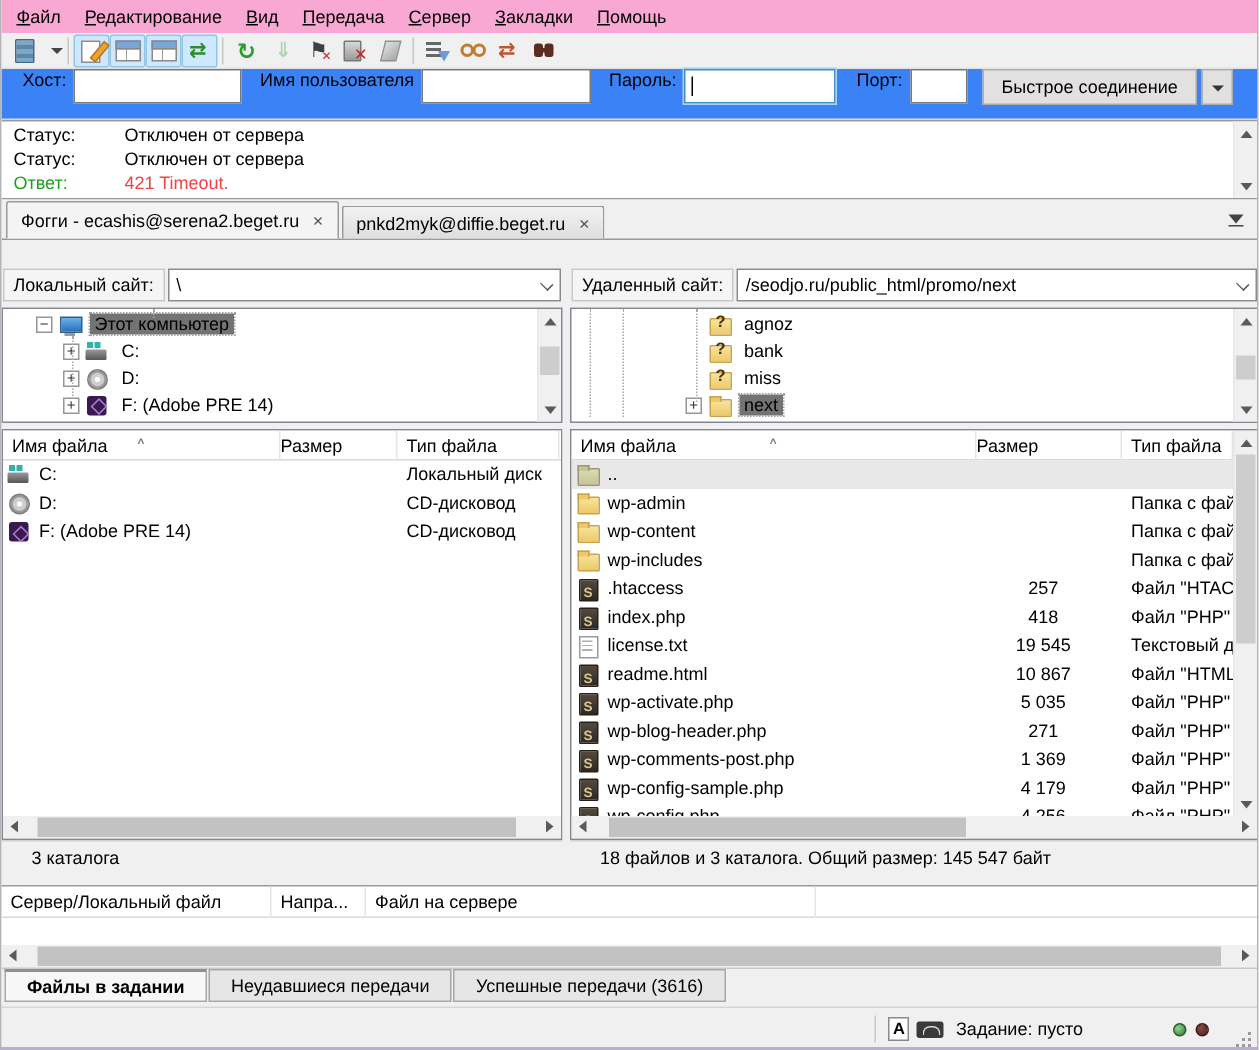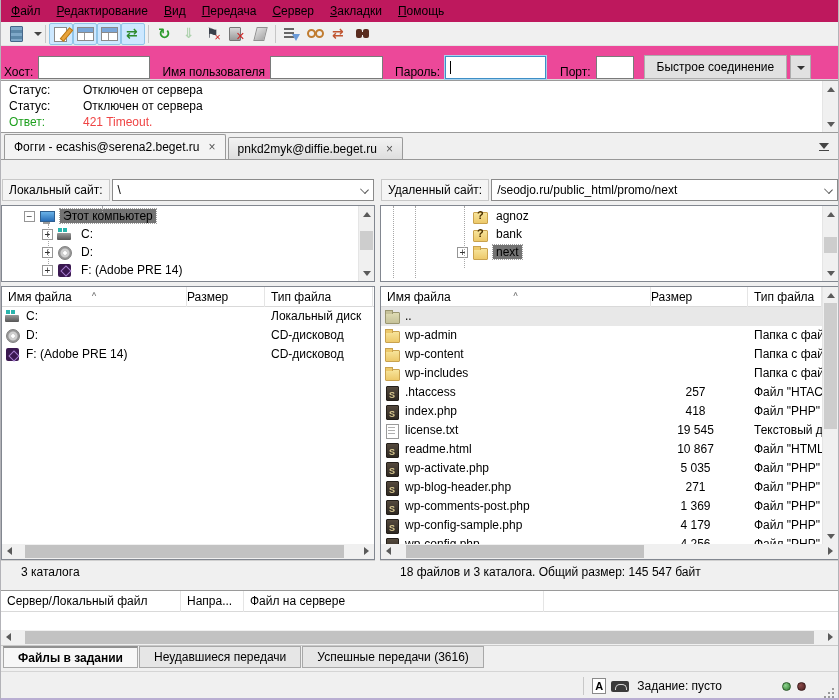--- a/index.html
+++ b/index.html
@@ -1,20 +1,20 @@
 <!DOCTYPE html>
 <html><head>
 <meta charset="utf-8">
 <style>
   * { margin:0; padding:0; box-sizing:border-box; }
   body { font-family:"Liberation Sans","DejaVu Sans",sans-serif; font-size:12px; color:#000; background:#dcdcdc; }
   .window { width:839px; height:700px; background:#f0f0f0; display:flex; flex-direction:column; border-left:1px solid #b3b3b8; border-right:1px solid #b3b3b8; border-bottom:2px solid #b9aed2; overflow:hidden; }
 
   
-  .menubar { height:22px; flex:none; display:flex; align-items:center; background:#be185d; padding-left:2px; }
+  .menubar { height:22px; flex:none; display:flex; align-items:center; background:#f9a8d4; padding-left:2px; }
   .menu-item { padding:0 8px; height:22px; line-height:22px; cursor:default; }
   .menu-item u { text-decoration:underline; }
 
   
   .toolbar { height:24px; flex:none; display:flex; align-items:center; background:#f0f0f0; padding-left:3px; border-bottom:1px solid #e2e2e2; }
   .tb-btn { width:24px; height:22px; display:flex; align-items:center; justify-content:center; border:1px solid transparent; border-radius:2px; position:relative; }
   .tb-btn.pressed { background:#cde8ff; border-color:#92c5e8; }
   .tb-btn.disabled { opacity:.45; }
   .tb-btn.narrow { width:14px; }
   .tb-sep { width:1px; height:18px; background:#c6c6c6; margin:0 3px; }
@@ -36,21 +36,21 @@
   .reconnect-icon::before { content:""; position:absolute; left:4px; top:2px; width:9px; height:12px; border:1px solid #909090; background:linear-gradient(135deg,#e0e0e0,#a8a8a8); transform:skewX(-14deg); }
   .filter-icon::before { content:""; position:absolute; left:2px; top:3px; width:10px; height:2px; background:#666; box-shadow:0 4px 0 #666,0 8px 0 #666; }
   .filter-icon::after { content:""; position:absolute; right:0; bottom:1px; border-left:4px solid transparent; border-right:4px solid transparent; border-top:7px solid #6a9ad8; }
   .directory-compare-icon::before { content:""; position:absolute; left:1px; top:4px; width:5px; height:5px; border:2px solid #c07c30; border-radius:50%; }
   .directory-compare-icon::after { content:""; position:absolute; left:9px; top:4px; width:5px; height:5px; border:2px solid #c07c30; border-radius:50%; }
   .sync-browsing-icon::before { content:"⇄"; position:absolute; left:2px; top:0; font-size:14px; font-weight:bold; color:#c05530; }
   .find-files-icon::before { content:""; position:absolute; left:2px; top:4px; width:6px; height:9px; border-radius:2px; background:#5a2d20; box-shadow:7px 0 0 #5a2d20; }
   .find-files-icon::after { content:""; position:absolute; left:7px; top:7px; width:3px; height:3px; background:#5a2d20; }
 
   
-  .quickbar { height:34px; flex:none; display:flex; align-items:flex-end; background:#ec4899; padding-left:3px; border-bottom:1px solid #d9d9d9; }
+  .quickbar { height:34px; flex:none; display:flex; align-items:flex-start; background:#3b82f6; padding-left:14px; border-bottom:1px solid #d9d9d9; }
   .qc-label { margin-right:5px; white-space:nowrap; }
   .qc-input { height:23px; border:1px solid #7a7a7a; background:#fff; font:inherit; padding:0 4px; }
   .qc-input.focused { border:1px solid #3f8fc6; outline:1px solid #a8d3ee; background-image:linear-gradient(#000,#000); background-repeat:no-repeat; background-size:1px 13px; background-position:4px 4px; }
   .qc-btn { height:24px; margin-left:10px; padding:0 12px; font:inherit; background:#e1e1e1; border:1px solid #adadad; }
   .qc-dd { width:21px; height:24px; margin-left:3px; background:#e1e1e1; border:1px solid #adadad; position:relative; }
   .qc-dd::after { content:""; position:absolute; left:6px; top:10px; border-left:4px solid transparent; border-right:4px solid transparent; border-top:4px solid #333; }
 
   
   .logpane { height:53px; flex:none; display:flex; background:#fff; border-top:1px solid #9a9a9a; border-bottom:1px solid #9a9a9a; }
   .logrows { flex:1; padding-top:1px; overflow:hidden; }
@@ -382,20 +382,26 @@
               <span class="exp-slot"></span>
               <span class="fi folder-question-icon"></span>
               <span class="tree-label">agnoz</span>
             </div>
             <div class="tree-row">
               <span class="tree-spacer" style="width: 76px;"></span>
               <span class="exp-slot"></span>
               <span class="fi folder-question-icon"></span>
               <span class="tree-label">bank</span>
             </div>
+            <div class="tree-row">
+              <span class="tree-spacer" style="width: 76px;"></span>
+              <span class="exp-slot"></span>
+              <span class="fi folder-question-icon"></span>
+              <span class="tree-label">miss</span>
+            </div>
             <div class="tree-row sel">
               <span class="tree-spacer" style="width: 76px;"></span>
               <span class="expander">+</span>
               <span class="fi folder-icon"></span>
               <span class="tree-label">next</span>
             </div>
           </div>
         <div class="vscroll">
           <div class="sb-arr arr-up"></div>
           <div class="sb-track">

